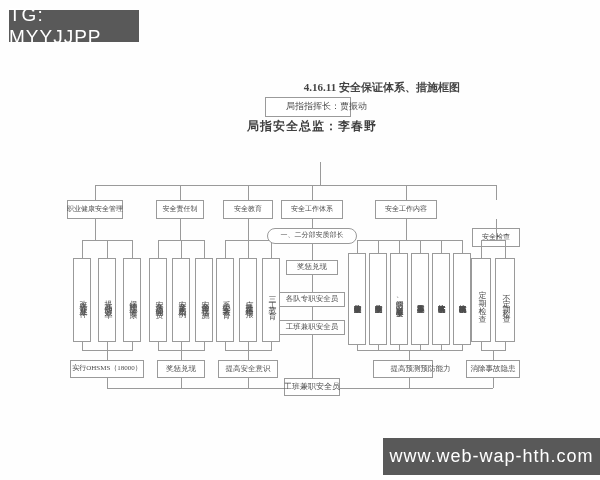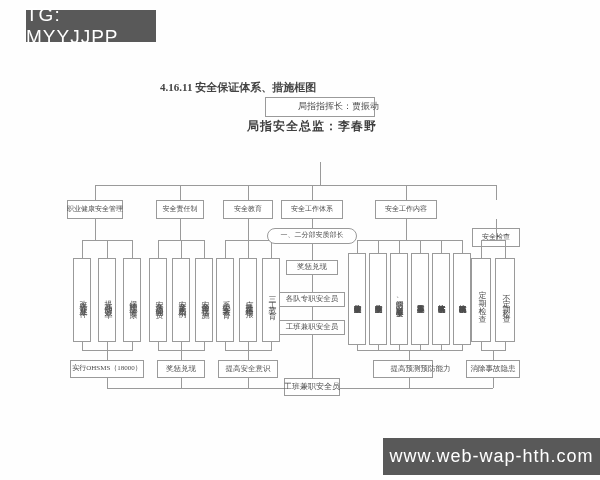--- a/index.html
+++ b/index.html
@@ -3,24 +3,24 @@
 <meta charset="utf-8">
 <style>
   html,body{margin:0;padding:0;}
   body{width:600px;height:480px;background:#ffffff;overflow:hidden;position:relative;
        font-family:"Liberation Serif","DejaVu Serif",serif;}
   #canvas{position:absolute;left:0;top:0;width:600px;height:480px;background:#fefefe;}
 
   .badge{position:absolute;display:flex;align-items:center;justify-content:center;
          color:#ffffff;font-family:"Liberation Sans","DejaVu Sans",sans-serif;
          letter-spacing:1px;}
-  #tg-badge{left:26px;top:10px;width:130px;height:32px;font-size:19px;}
+  #tg-badge{left:9px;top:10px;width:130px;height:32px;font-size:19px;}
   #watermark{left:383px;top:438px;width:217px;height:37px;font-size:18px;}
 
-  .title{position:absolute;left:160px;top:80px;width:300px;text-align:left;
+  .title{position:absolute;left:160px;top:80px;width:300px;text-align:right;
          font-size:11px;font-weight:bold;color:#444;}
   .director{position:absolute;left:162px;top:118px;width:300px;text-align:center;
             font-size:12px;font-weight:bold;color:#3f3f3f;letter-spacing:1px;}
 
   .box{position:absolute;border:1px solid #9a9a9a;background:#fff;color:#4d4d4d;
        display:flex;align-items:center;justify-content:center;text-align:center;
        box-sizing:border-box;line-height:1.1;white-space:nowrap;}
   .vbox{writing-mode:vertical-rl;text-orientation:upright;white-space:normal;}
   .f7{font-size:7px;}
   .f75{font-size:7.5px;}
@@ -33,21 +33,21 @@
 </style>
 </head>
 <body>
 
 <div id="canvas">
 
   <div id="tg-badge" class="badge" style="background:#595959">TG: MYYJJPP</div>
   <div id="watermark" class="badge" style="background:#595959">www.web-wap-hth.com</div>
 
   <div class="title">4.16.11 安全保证体系、措施框图</div>
-  <div class="box f9" style="left:265px;top:97px;width:110px;height:20px;padding-left:37px;">局指指挥长：贾振动</div>
+  <div class="box f9" style="left:265px;top:97px;width:86px;height:20px;padding-left:37px;">局指指挥长：贾振动</div>
   <div class="director">局指安全总监：李春野</div>
 
   <div class="v" style="left:320px;top:162px;height:23px;"></div>
   <div class="h" style="left:95px;top:185px;width:402px;"></div>
   <div class="v" style="left:95px;top:185px;height:15px;"></div>
   <div class="v" style="left:180px;top:185px;height:15px;"></div>
   <div class="v" style="left:248px;top:185px;height:15px;"></div>
   <div class="v" style="left:312px;top:185px;height:15px;"></div>
   <div class="v" style="left:406px;top:185px;height:15px;"></div>
   <div class="v" style="left:496px;top:185px;height:15px;"></div>

